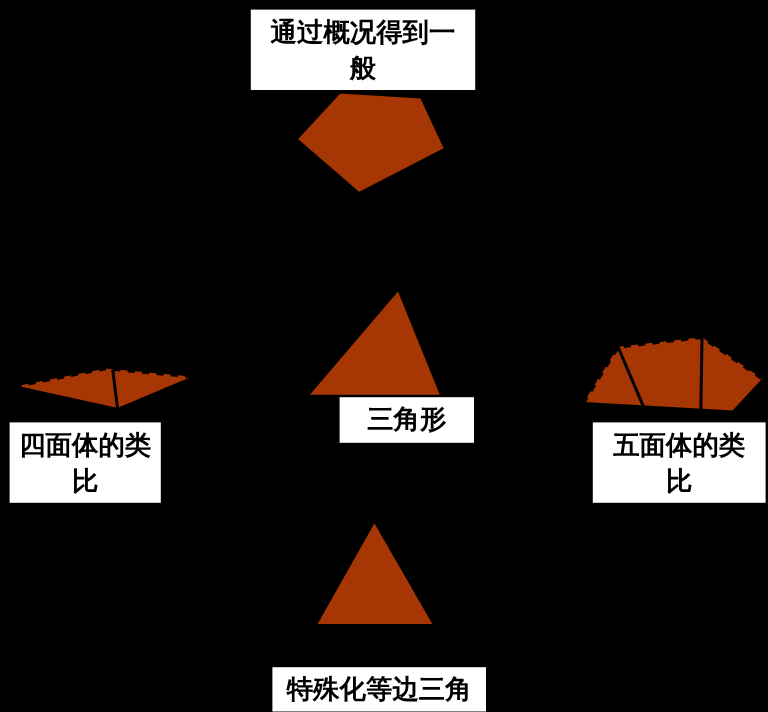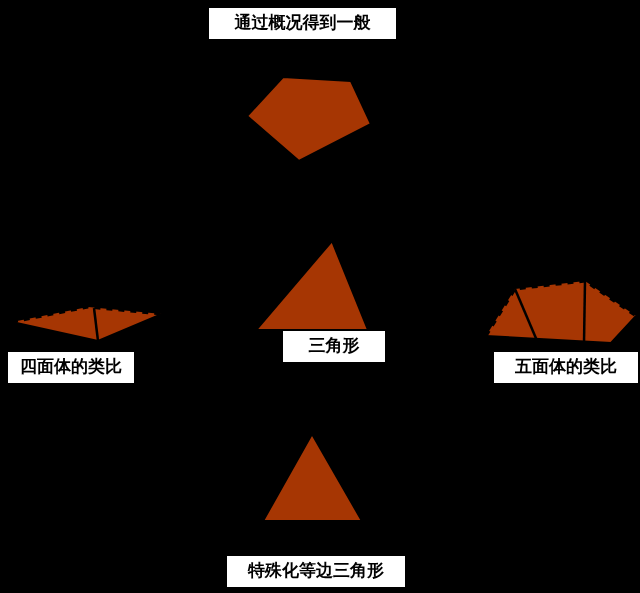--- a/index.html
+++ b/index.html
@@ -24,21 +24,21 @@
     position: absolute;
     left: 0;
     top: 0;
     display: block;
   }
   .label {
     position: absolute;
     background: #ffffff;
     color: #000000;
     font-weight: bold;
-    font-size: 17px;
+    font-size: 22px;
     line-height: 1.35;
     text-align: center;
     padding: 4px 8px;
     box-sizing: border-box;
   }
   .label .line { display: block; }
 </style>
 </head>
 <body>
 
@@ -71,21 +71,21 @@
 
     <g>
       <polygon points="312,434 263,521 362,521" stroke="#000000" stroke-width="2" fill="#A63603"></polygon>
     </g>
   </svg>
 
   <div class="label" style="left:209px; top:8px; width:187px;">
     <span class="line">通过概况得到一般</span>
   </div>
 
-  <div class="label" style="left:283px; top:331px; width:102px;">三角形</div>
+  <div class="label" style="left:283px; top:331px; width:112px;">三角形</div>
 
   <div class="label" style="left:8px; top:352px; width:126px;">四面体的类比</div>
 
   <div class="label" style="left:494px; top:352px; width:144px;">五面体的类比</div>
 
   <div class="label" style="left:227px; top:538px; width:178px;margin-top:18px;">特殊化等边三角形</div>
 
 </div>
 
 </body></html>

